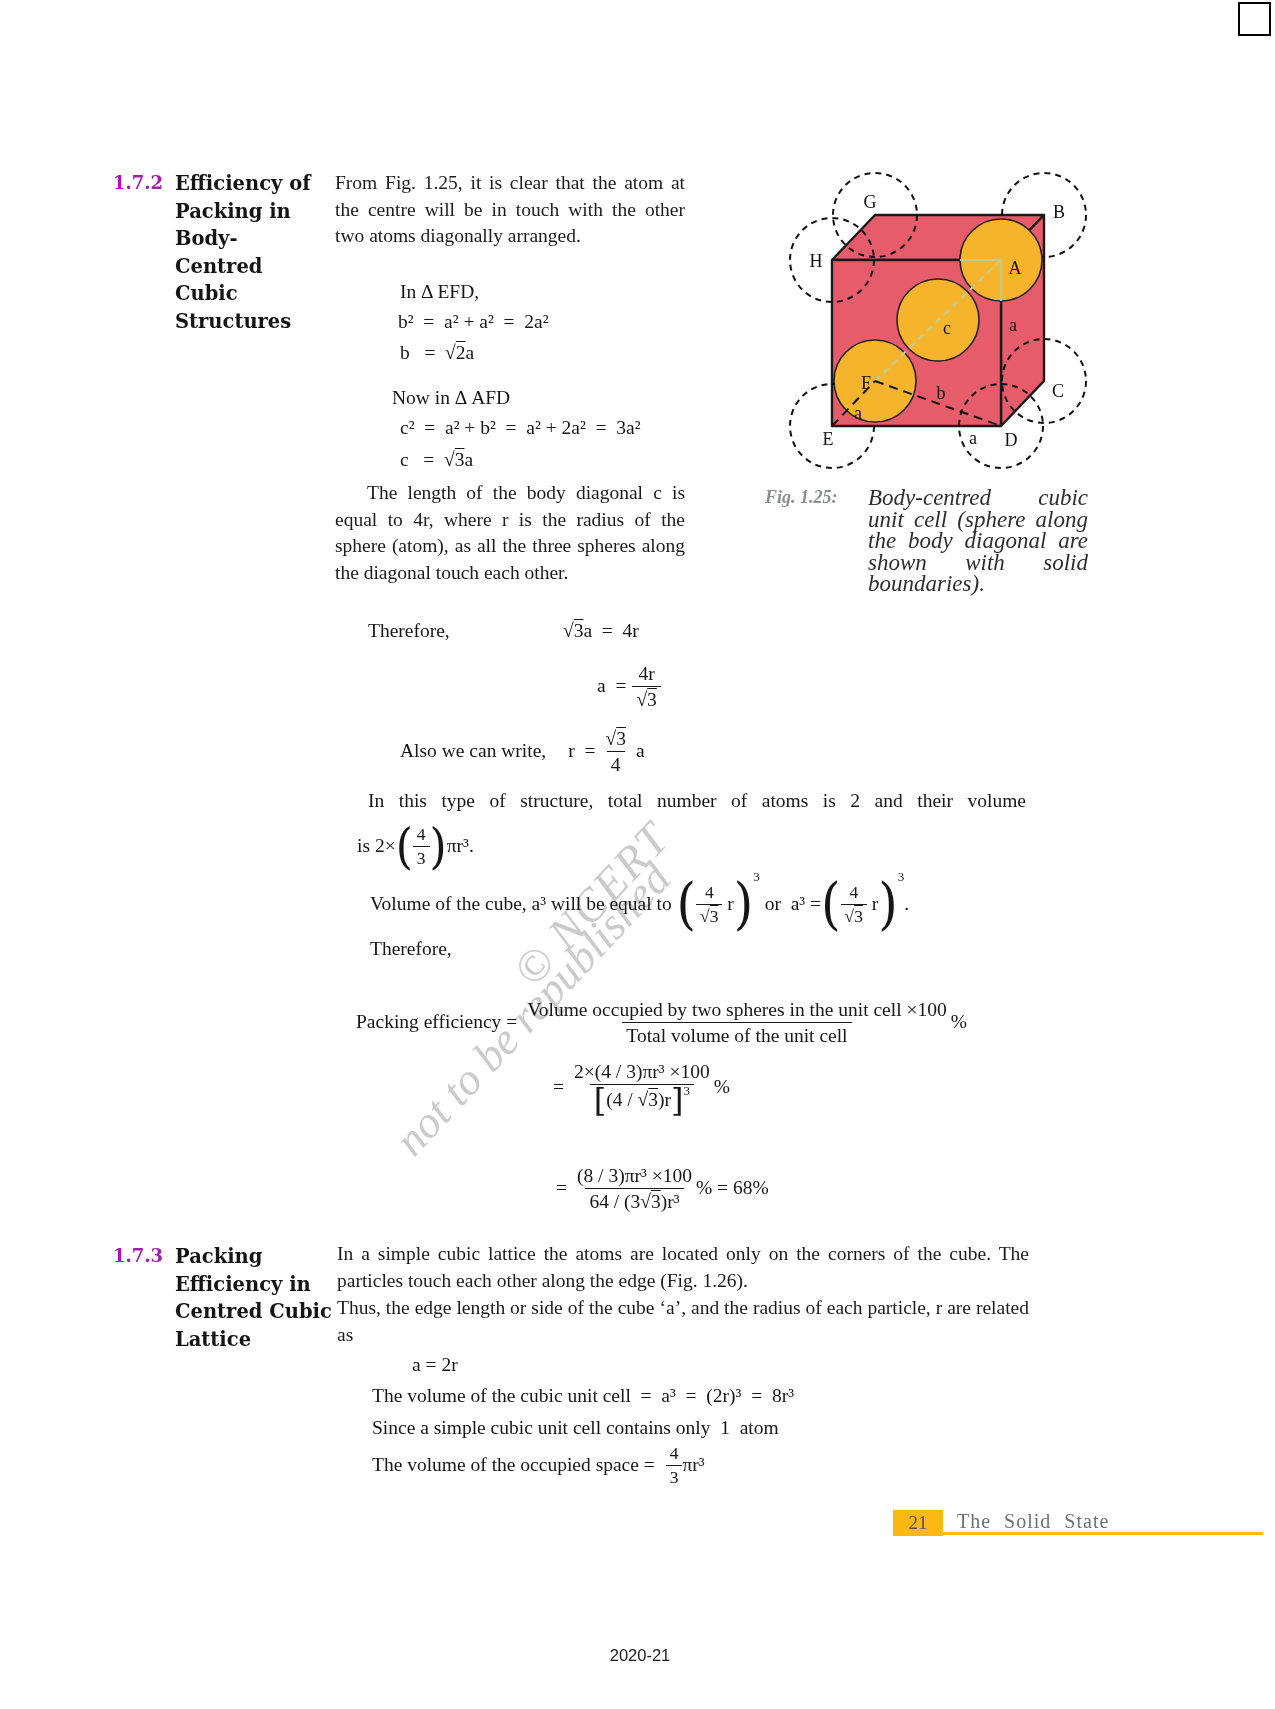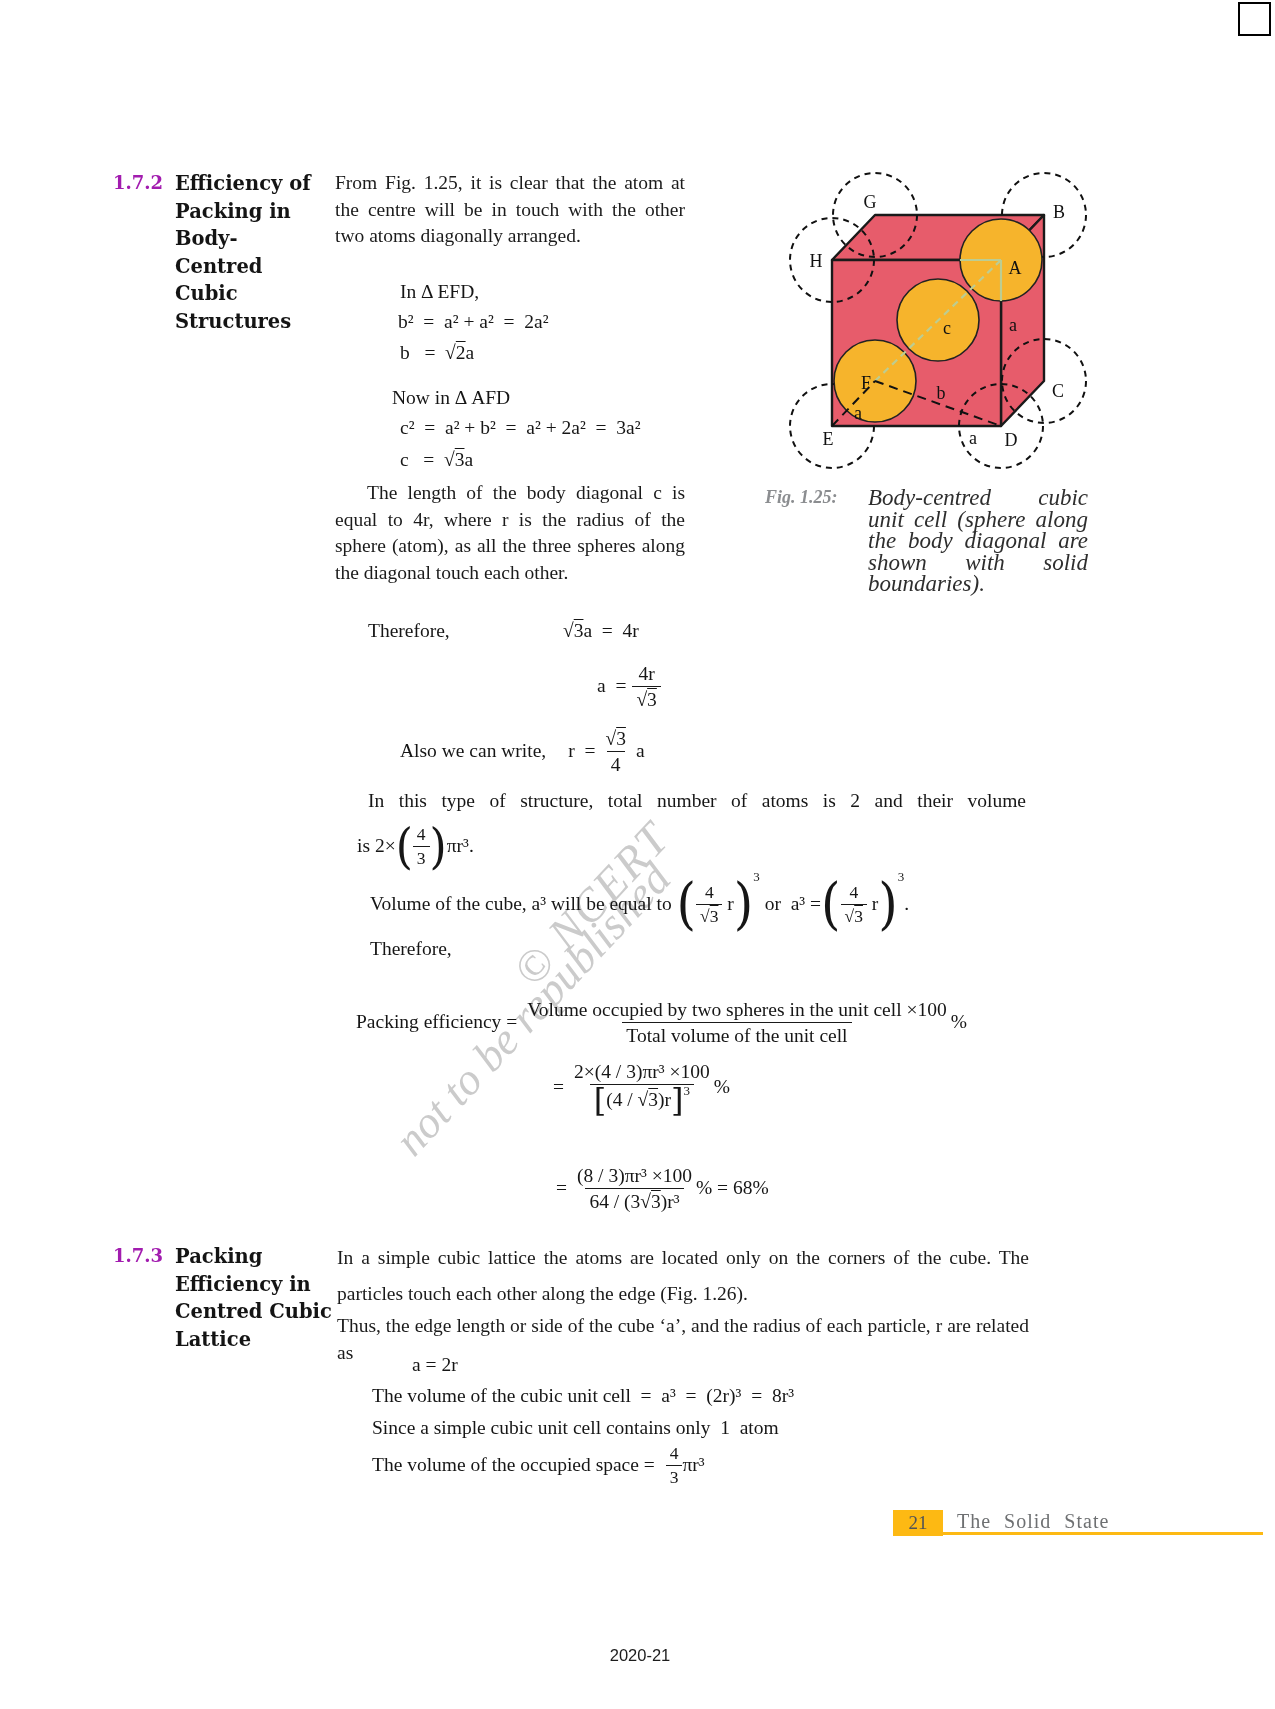--- a/index.html
+++ b/index.html
@@ -175,21 +175,21 @@
 
   <div class="abs z secnum" style="left:113px; top:1245px;">1.7.3</div>
   <div class="abs z" style="left:175px; top:1243px; width:170px;">
     <div class="headline">Packing</div>
     <div class="headline">Efficiency in</div>
     <div class="headline">Centred Cubic</div>
     <div class="headline">Lattice</div>
   </div>
 
   <div class="abs z" style="left:337px; top:1240px; width:692px;">
-    <p class="para" style="line-height:36px;">In a simple cubic lattice the atoms are located only on the corners of the cube. The particles touch each other along the edge (Fig. 1.26).</p>
+    <p class="para" style="line-height:27px;">In a simple cubic lattice the atoms are located only on the corners of the cube. The particles touch each other along the edge (Fig. 1.26).</p>
     <p class="para" style="line-height:27px;">Thus, the edge length or side of the cube ‘a’, and the radius of each particle, r are related as</p>
   </div>
 
   <div class="abs z math" style="left:412px; top:1354px;">a = 2r</div>
   <div class="abs z math" style="left:372px; top:1385px;">The volume of the cubic unit cell  =  a³  =  (2r)³  =  8r³</div>
   <div class="abs z math" style="left:372px; top:1417px;">Since a simple cubic unit cell contains only  1  atom</div>
 
   <div class="mrow" style="left:372px; top:1438px; height:54px;">
     <span class="math">The volume of the occupied space = </span>
       <span class="gap6"></span>

